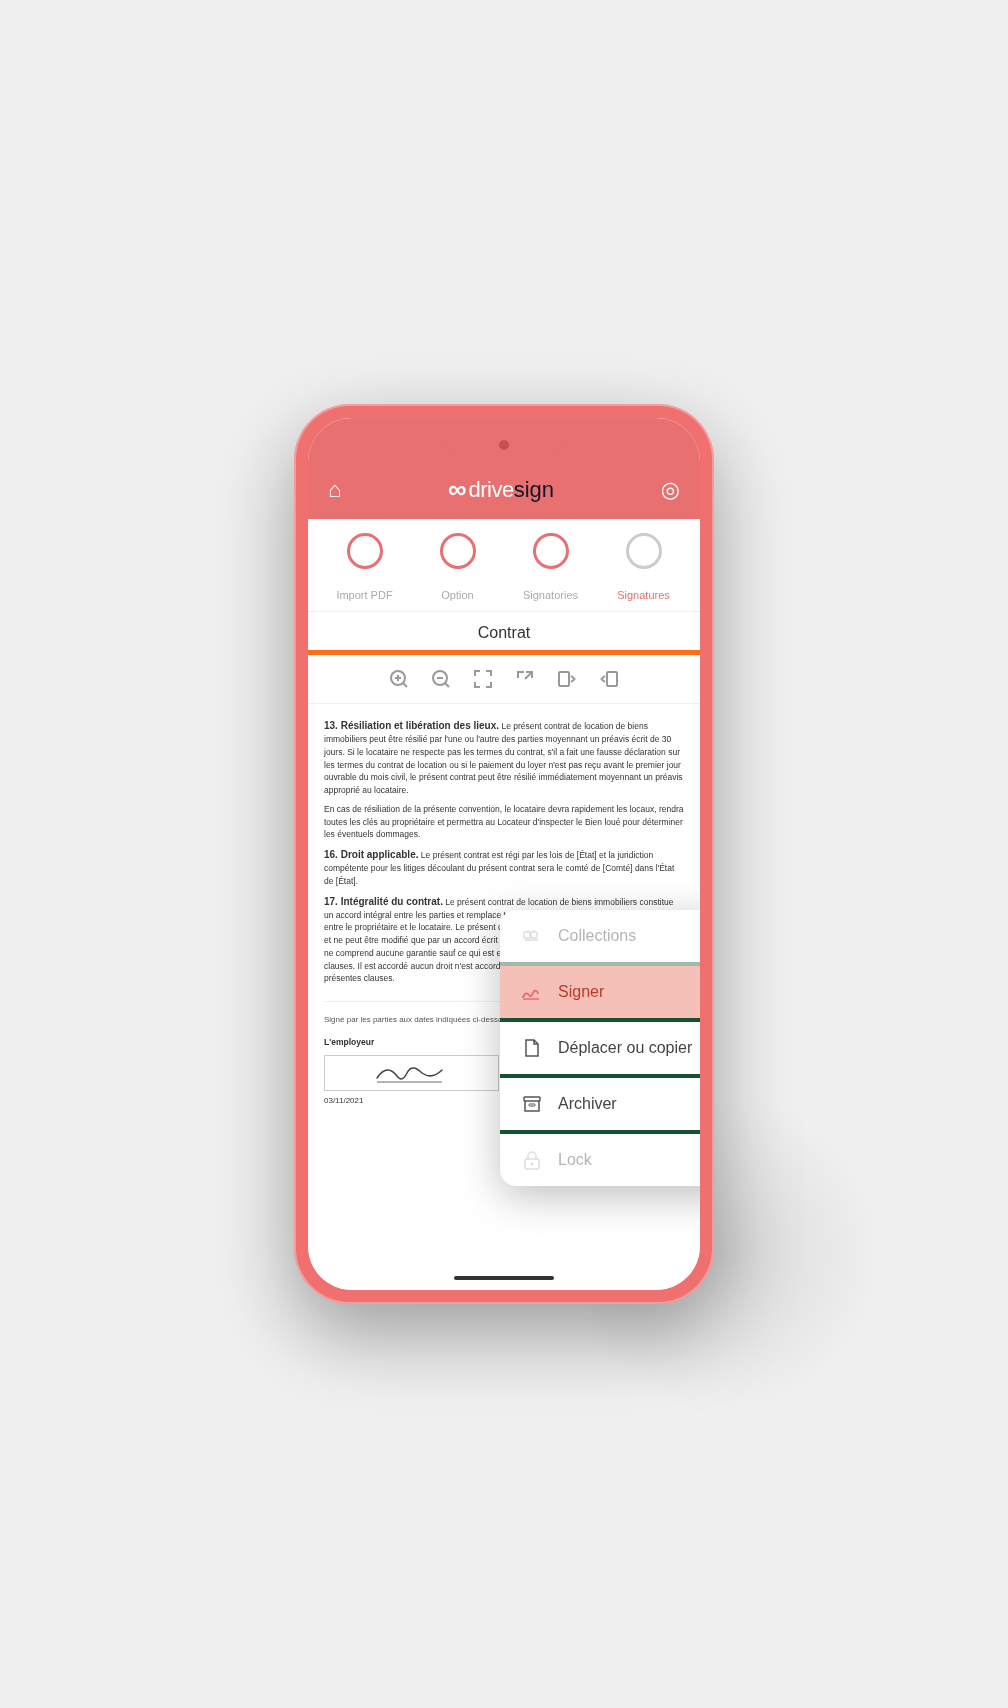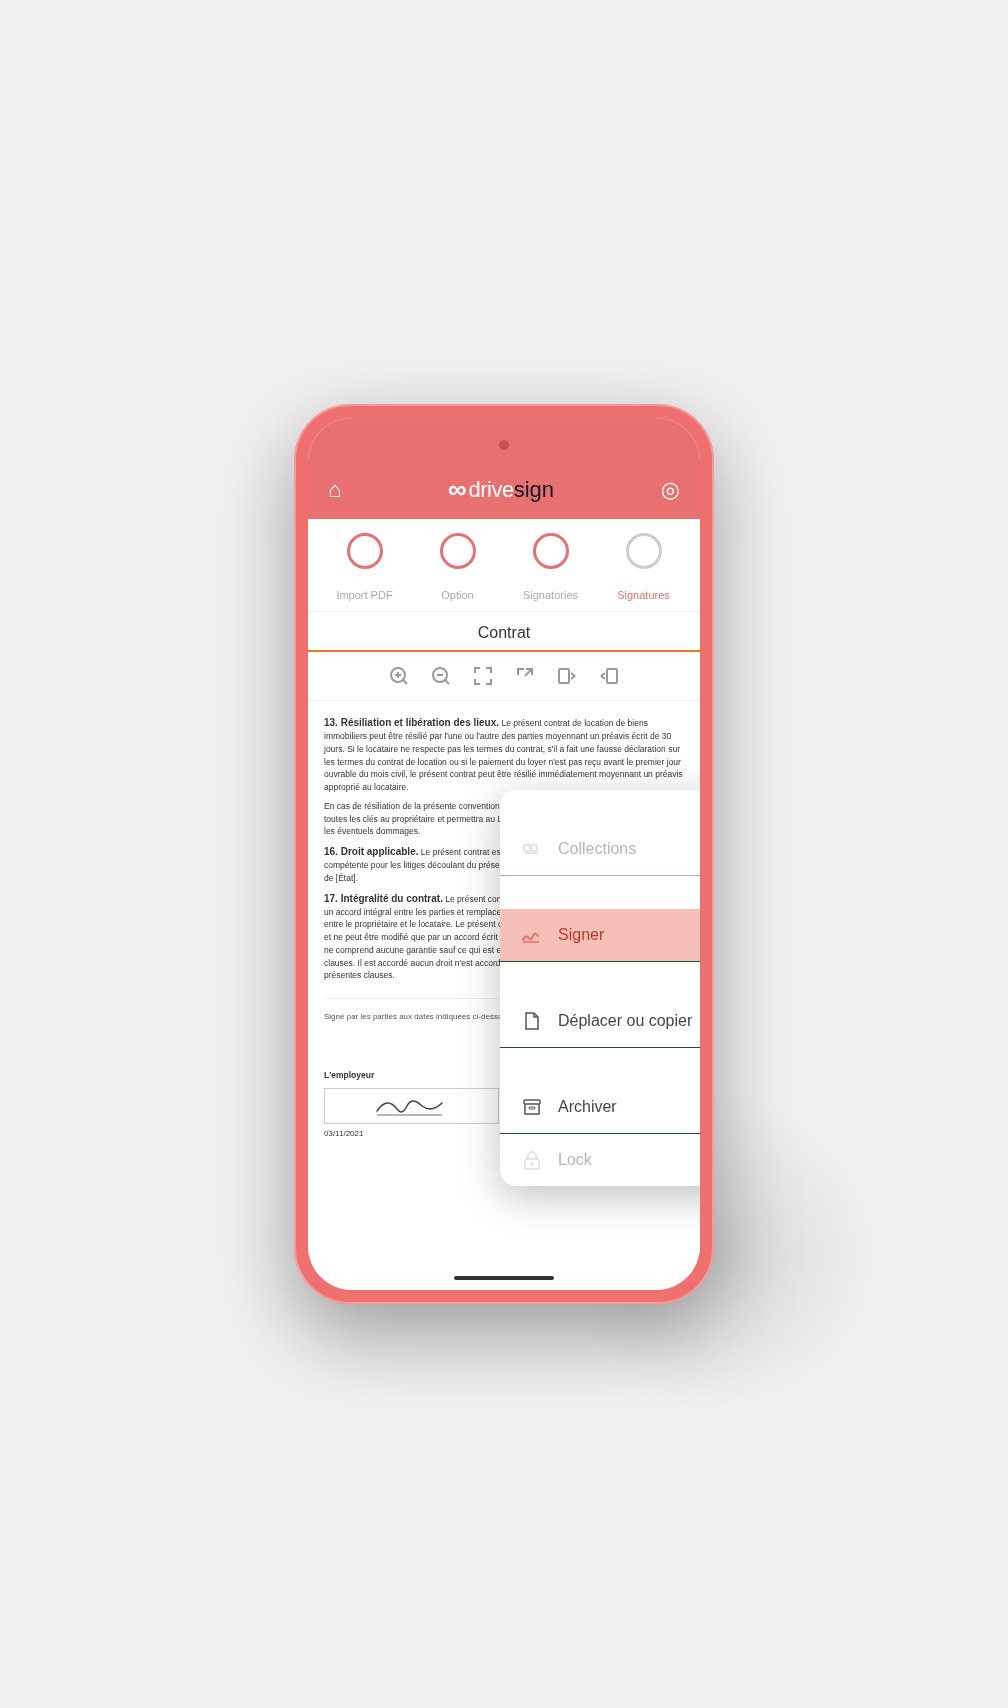--- a/index.html
+++ b/index.html
@@ -156,21 +156,21 @@
       text-align: center;
     }
 
     
     .content-title {
       text-align: center;
       padding: 12px 0 8px;
       font-size: 16px;
       color: #333;
       font-weight: 400;
-      border-bottom: 2px solid #f97316;
+      border-bottom: 5px solid #f97316;
       flex-shrink: 0;
     }
 
     
     .toolbar {
       display: flex;
       justify-content: center;
       align-items: center;
       gap: 14px;
       padding: 10px 0;
@@ -235,21 +235,20 @@
     }
 
     .sig-block {
       flex: 1;
     }
 
     .sig-label {
       font-size: 8.5px;
       font-weight: 600;
       margin-bottom: 6px;
-      margin-top: 36px;
     }
 
     .sig-image {
       border: 1px solid #ccc;
       height: 36px;
       display: flex;
       align-items: center;
       justify-content: center;
       background: white;
       font-family: 'Brush Script MT', cursive;
@@ -279,22 +278,21 @@
     .menu-item {
       display: flex;
       align-items: center;
       gap: 14px;
       padding: 14px 20px;
       cursor: pointer;
       transition: background 0.1s;
     }
 
     .menu-item:not(:last-child) {
-      border-bottom: 1px solid #14532d;
-      margin-top: 33px;
+      border-bottom: 4px solid #14532d;
     }
 
     .menu-item.active {
       background: #f5c0b8;
     }
 
     .menu-item.disabled {
       opacity: 0.4;
     }
 

